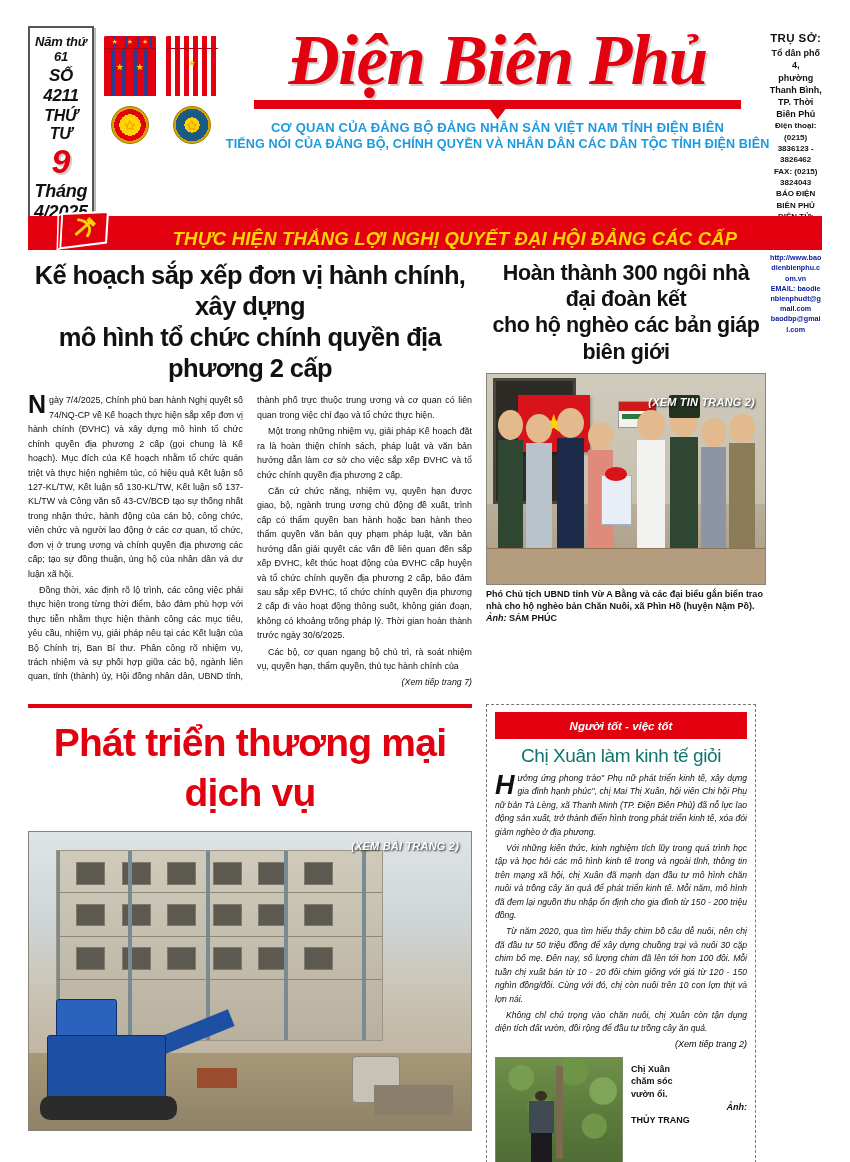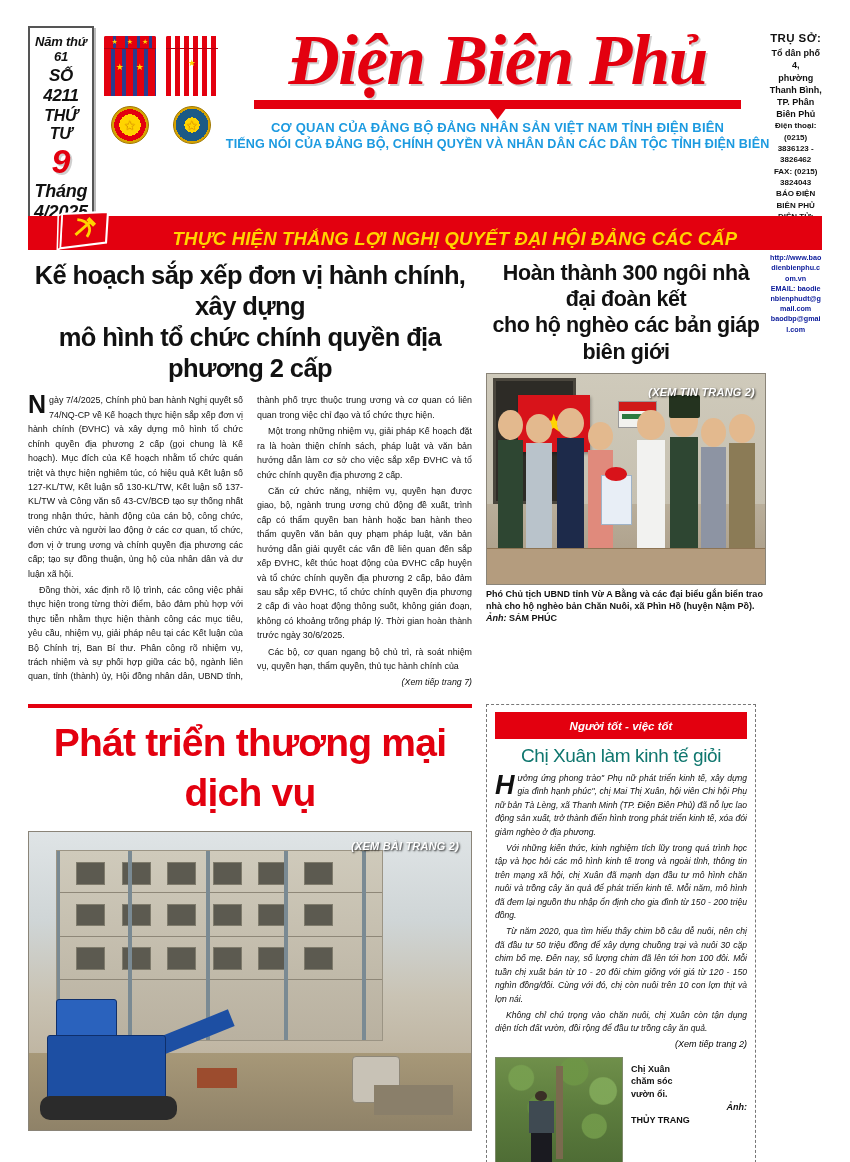--- a/index.html
+++ b/index.html
@@ -247,21 +247,21 @@
           <div class="notch"></div>
       </div>
       <div class="sub1">CƠ QUAN CỦA ĐẢNG BỘ ĐẢNG NHÂN SẢN VIỆT NAM TỈNH ĐIỆN BIÊN</div>
       <div class="sub2">TIẾNG NÓI CỦA ĐẢNG BỘ, CHÍNH QUYỀN VÀ NHÂN DÂN CÁC DÂN TỘC TỈNH ĐIỆN BIÊN</div>
     </div>
 
     <div class="office">
       <div class="ttl">TRỤ SỞ:</div>
       <div class="big">Tổ dân phố 4,</div>
       <div class="big">phường Thanh Bình,</div>
-      <div class="big">TP. Phân Biên Phủ</div>
+      <div class="big">TP. Thời Biên Phủ</div>
       <div class="mid">Điện thoại: (0215) 3836123 - 3826462</div>
       <div class="mid">FAX: (0215) 3824043</div>
       <div class="mid">BÁO ĐIỆN BIÊN PHỦ ĐIỆN TỬ:</div>
       <div class="www">http://www.baodienbienphu.info.vn</div>
       <div class="www">http://www.baodienbienphu.com.vn</div>
       <div class="www">EMAIL: baodienbienphudt@gmail.com</div>
       <div class="www">baodbp@gmail.com</div>
     </div>
   </div>
 
@@ -342,21 +342,21 @@
               <div class="head"></div>
               <div class="body"></div>
             </div>
           <div class="person p8">
               <div class="head"></div>
               <div class="body"></div>
             </div>
           <div class="gift">
               <div class="bow"></div>
             </div>
-          <div class="badge-xem" style="right:10px; top:12px;">(XEM TIN TRANG 2)</div>
+          <div class="badge-xem" style="right:10px; top:22px;">(XEM TIN TRANG 2)</div>
         </div>
 
         <div class="caption">
           <span>Phó Chủ tịch UBND tỉnh Vừ A Bằng và các đại biểu gắn biển trao nhà cho hộ nghèo bản Chăn Nuôi, xã Phìn Hồ (huyện Nậm Pồ).</span>
           <span class="credit">Ảnh:</span>
           <span>SÁM PHÚC</span>
         </div>
       </div>
     </div>
 

